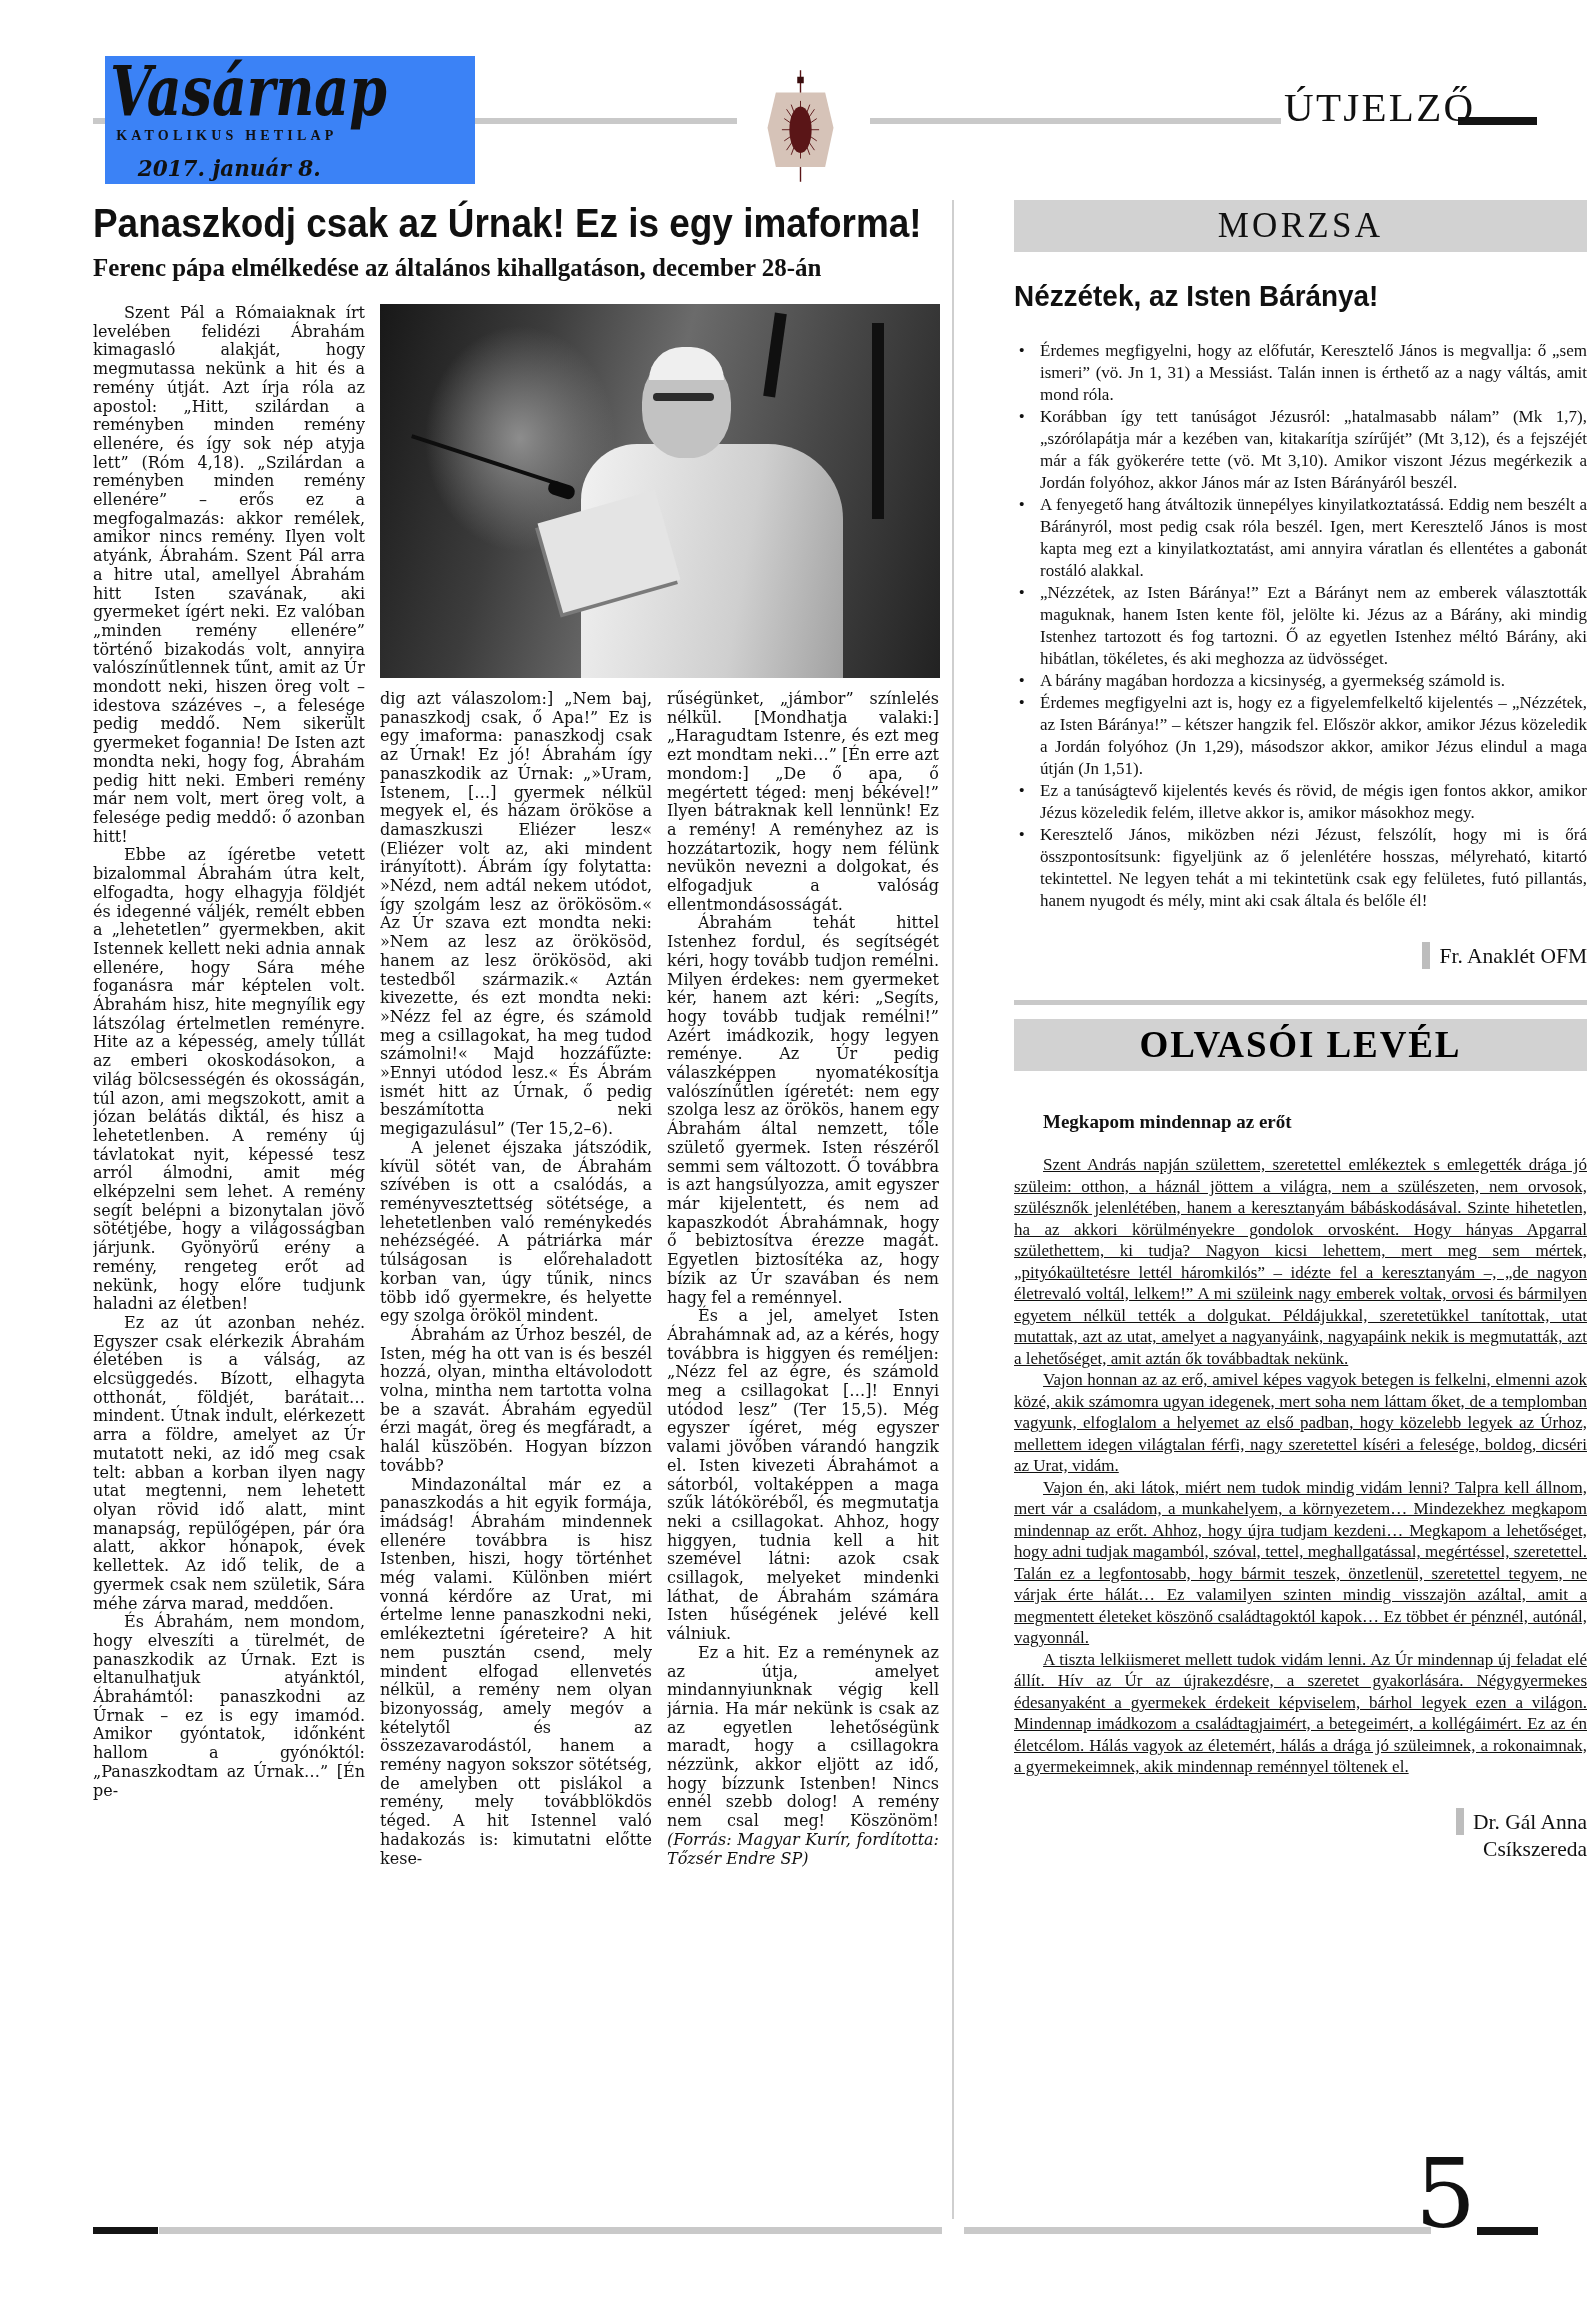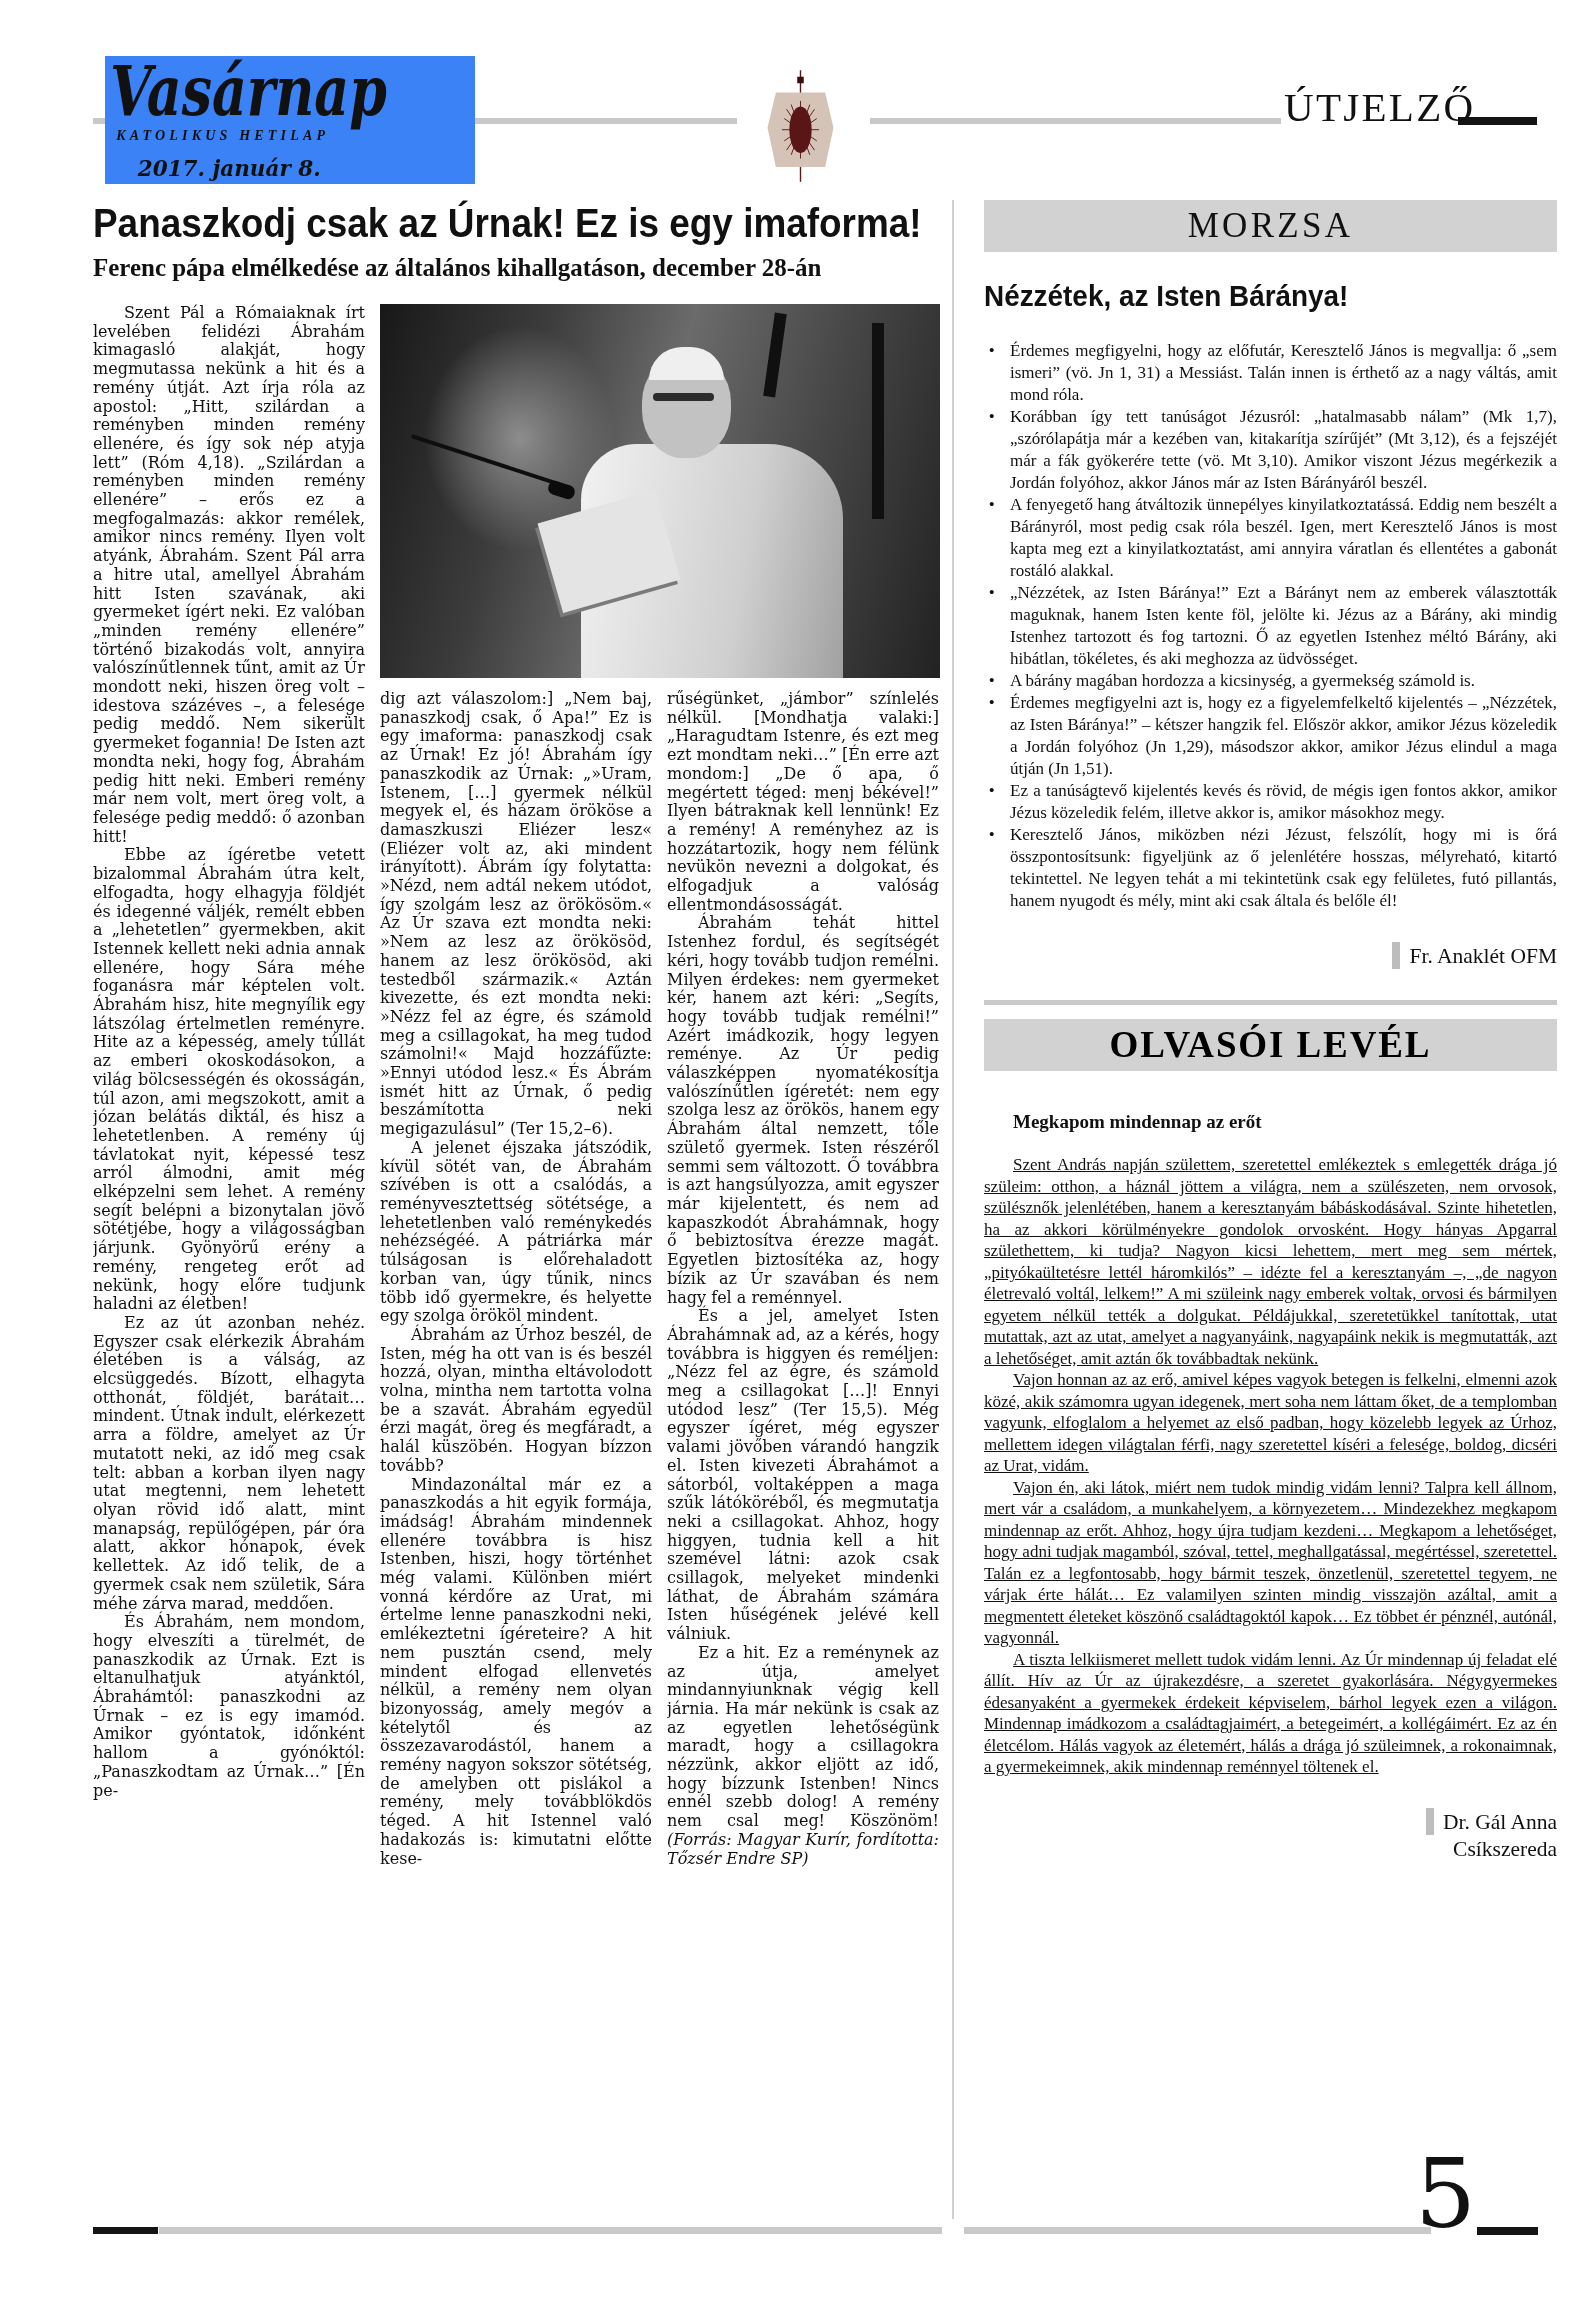--- a/index.html
+++ b/index.html
@@ -7,21 +7,21 @@
         font-family:"DejaVu Serif",serif;color:#111;}
   
   .rule{position:absolute;height:6px;background:#c9c9c9;}
   .rule.r-left{left:93px;top:118px;width:644px;}
   .rule.r-right{left:870px;top:118px;width:411px;}
   .rule.r-black{left:1458px;top:117px;width:79px;height:7.5px;background:#141414;}
   .logo{position:absolute;left:105px;top:56px;background:#3b82f6;padding:0 10.3px 2.8px 4.7px;}
   .brand{font-family:"DejaVu Serif",serif;font-style:italic;font-weight:bold;font-size:69px;
          line-height:1;transform:scaleX(.78);transform-origin:left;white-space:nowrap;}
   .tagline{font-family:"Liberation Serif",serif;font-weight:bold;font-size:14px;letter-spacing:4.2px;
-           margin-top:2.8px;margin-left:6.5px;font-style:italic;}
+           margin-top:2.8px;margin-left:6.5px;}
   .date{font-family:"DejaVu Serif",serif;font-style:italic;font-size:21.5px;margin-top:12px;margin-left:28px;font-weight:bold;}
   .section-title{position:absolute;left:1284px;top:83px;font-family:"Liberation Serif",serif;
                  font-size:41px;letter-spacing:2.3px;font-weight:normal;}
   .emblem{position:absolute;left:761px;top:70px;}
   
   .headline-wrap{position:absolute;left:93px;top:202px;width:848px;}
   .headline{font-family:"Liberation Sans",sans-serif;font-weight:bold;font-size:41px;line-height:1.05;
             transform:scaleX(.90);transform-origin:left;white-space:nowrap;}
   .subhead{font-family:"Liberation Serif",serif;font-weight:bold;font-size:26px;margin-top:7.5px;
            transform:scaleX(.96);transform-origin:left;white-space:nowrap;}
@@ -44,21 +44,21 @@
   .photo .head{position:absolute;left:262px;top:51px;width:89px;height:103px;background:#c2c2c2;border-radius:46%;}
   .photo .cap{position:absolute;left:269px;top:43px;width:75px;height:33px;background:#efefef;border-radius:37px 37px 0 0;}
   .photo .glasses{position:absolute;left:273px;top:89px;width:61px;height:7.5px;background:#2c2c2c;border-radius:3.7px;}
   .photo .paper{position:absolute;left:168px;top:201px;width:122px;height:93px;background:#e4e4e4;
                 transform:rotate(-16deg);box-shadow:-3.7px 3.7px 0 #7a7a7a;}
   .photo .mic{position:absolute;left:28px;top:154px;width:154px;height:3.7px;background:#0e0e0e;transform:rotate(18deg);}
   .photo .michead{position:absolute;left:168px;top:179px;width:27px;height:14px;background:#0b0b0b;border-radius:6.5px;transform:rotate(18deg);}
   
   .divider-v{position:absolute;left:952px;top:200px;width:2.3px;height:2019px;background:#cfcfcf;}
   
-  .right-col{position:absolute;left:984px;top:200px;width:573px;height:2024px;overflow:hidden;
+  .right-col{position:absolute;left:1014px;top:200px;width:573px;height:2024px;overflow:hidden;
              font-family:"Liberation Serif",serif;}
   .band{position:relative;background:#d2d2d2;height:52px;display:flex;align-items:center;justify-content:center;}
   .band:before{content:"";position:absolute;left:-12.6px;top:-1.9px;width:8.4px;height:56px;background:#141414;}
   .band-title{font-family:"Liberation Serif",serif;font-size:35px;letter-spacing:3.3px;}
   .band-title.maroon{color:#000000;font-size:37px;font-weight:bold;letter-spacing:1.9px;}
   .morzsa-head{margin-top:27px;font-family:"Liberation Sans",sans-serif;font-weight:bold;font-size:30px;
                transform:scaleX(.93);transform-origin:left;white-space:nowrap;}
   .bullets{margin:27px 0 0 0;padding:0;list-style:none;}
   .bullets li{position:relative;padding-left:26px;font-size:17px;line-height:22px;text-align:justify;margin:0;}
   .bullets li .dot{position:absolute;left:4.7px;top:0;}

